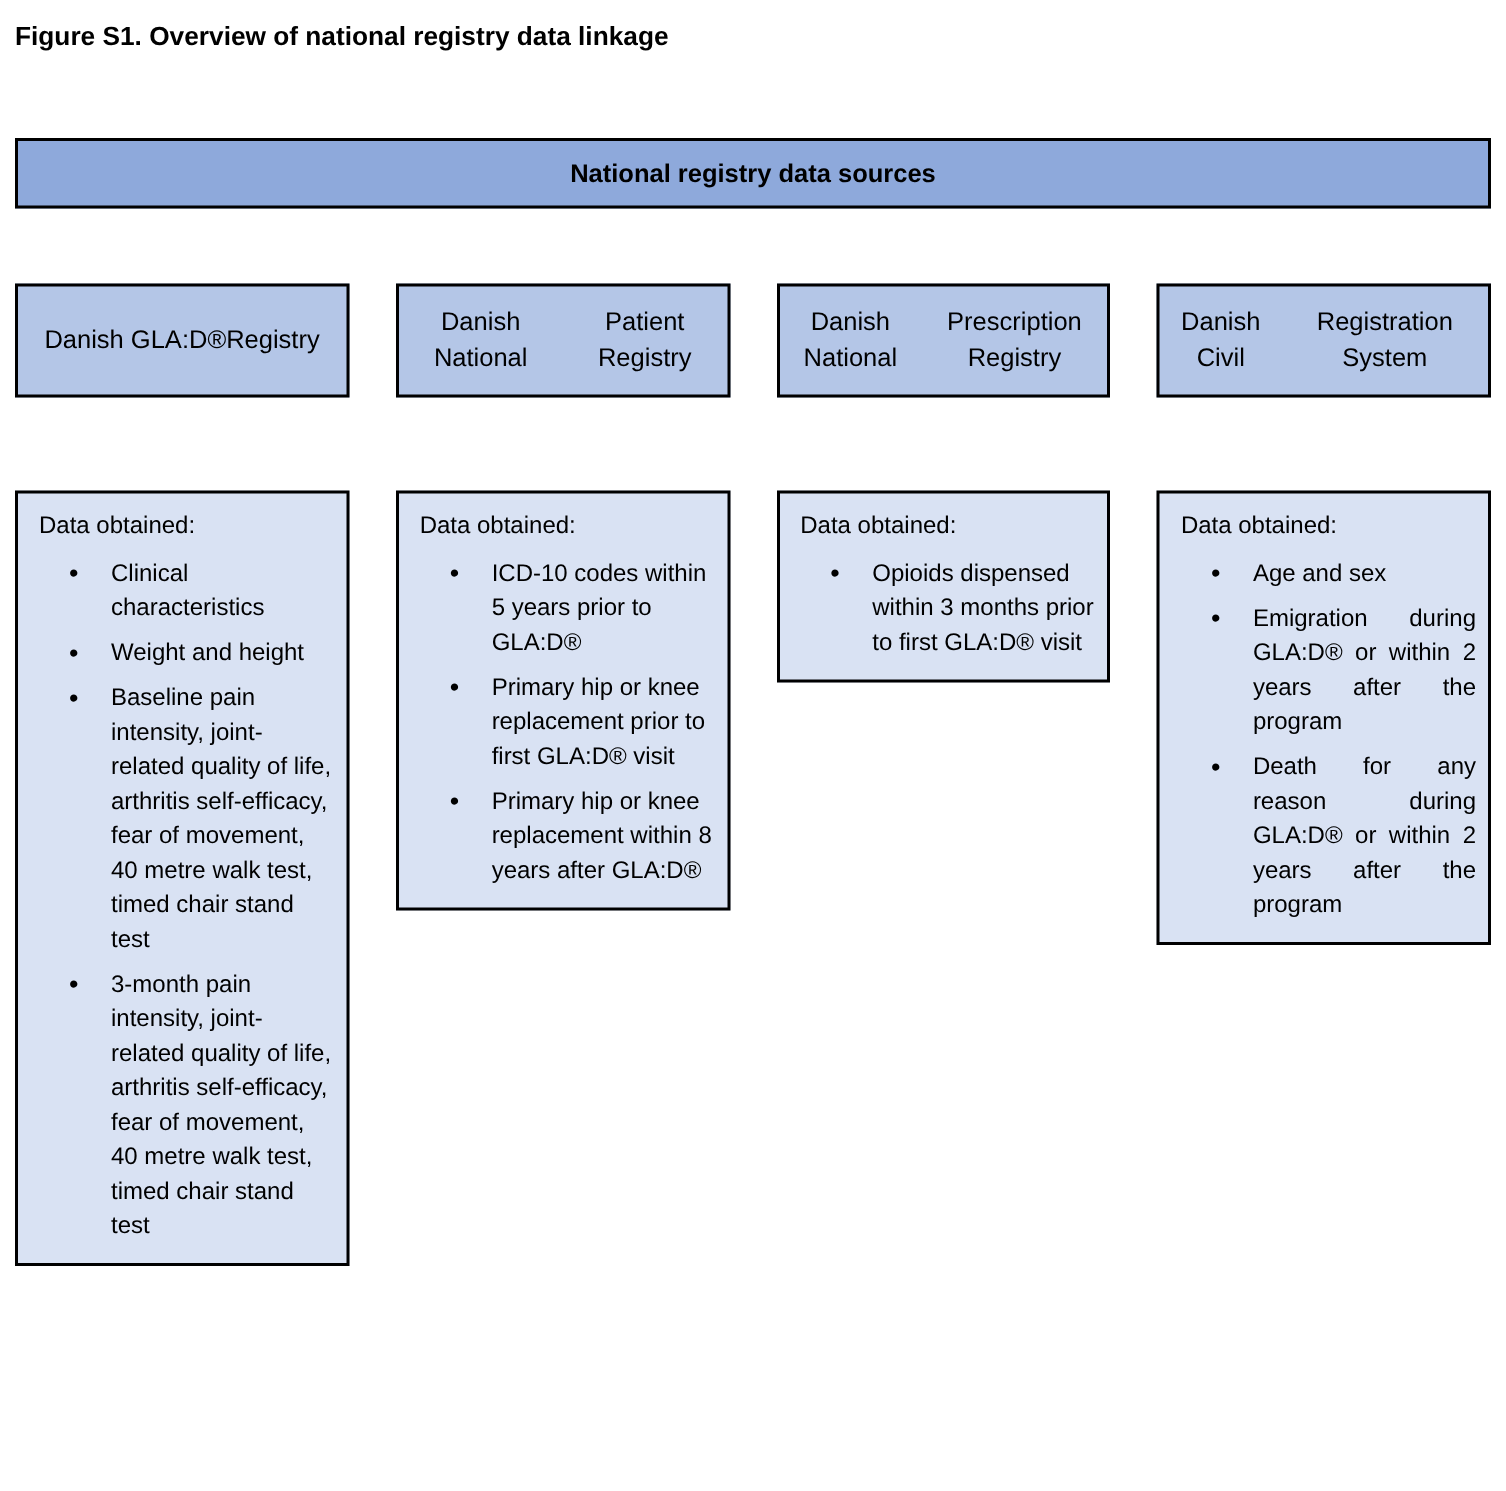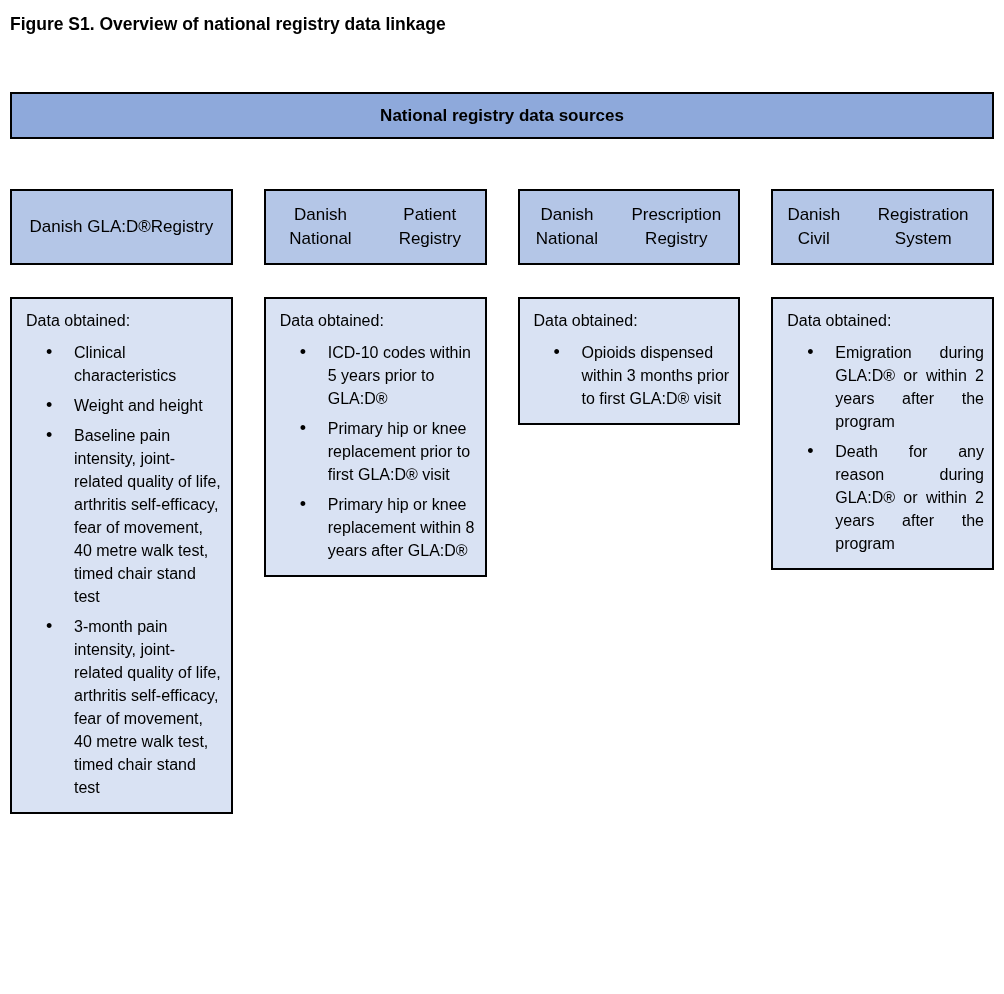--- a/index.html
+++ b/index.html
@@ -38,21 +38,21 @@
   .banner.top { height: 47px; font-weight: bold; text-align: center; }
   .banner.bottom { height: 53px; margin-top: 42px; }
 
   .row {
     display: grid;
     grid-template-columns: repeat(4, 1fr);
     column-gap: 31px;
     align-items: start;
   }
   .row.headers { margin-top: 50px; }
-  .row.panels { margin-top: 32px; }
+  .row.panels { margin-top: 62px; }
 
   .hbox {
     height: 76px;
     border: 2px solid var(--border);
     background: var(--header);
     display: flex;
     flex-direction: row;
     align-items: center;
     justify-content: center;
     text-align: center;
@@ -138,20 +138,21 @@
     <div class="panel">
       <div class="panel-label">Data obtained:</div>
       <ul>
         <li>Opioids dispensed within 3 months prior to first GLA:D® visit</li>
       </ul>
     </div>
 
     <div class="panel justify">
       <div class="panel-label">Data obtained:</div>
       <ul>
+        <li>Age and sex</li>
         <li>Emigration during GLA:D® or within 2 years after the program</li>
         <li>Death for any reason during GLA:D® or within 2 years after the program</li>
       </ul>
     </div>
 
   </div>
 
 
 </div>
 

